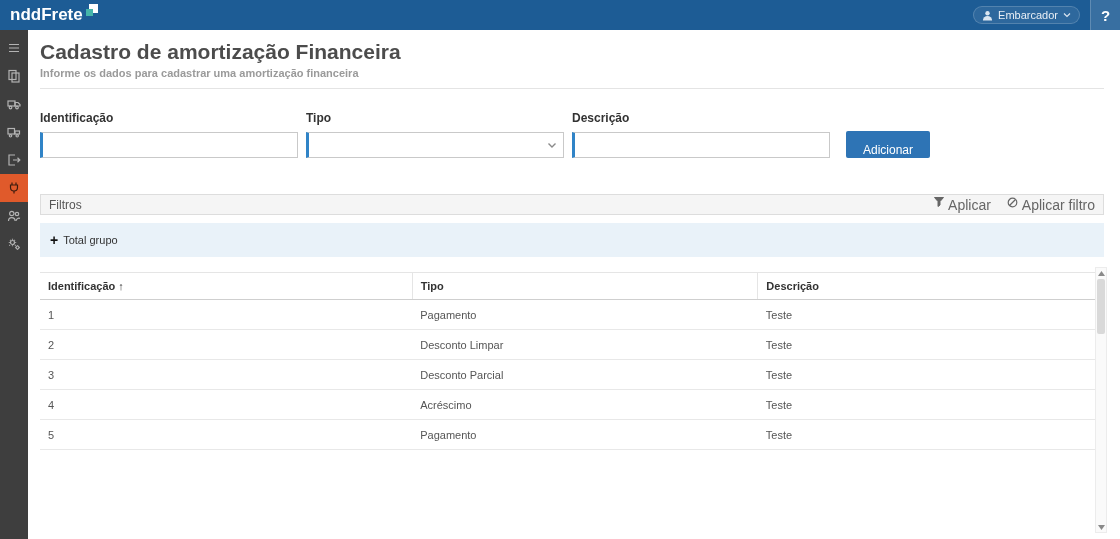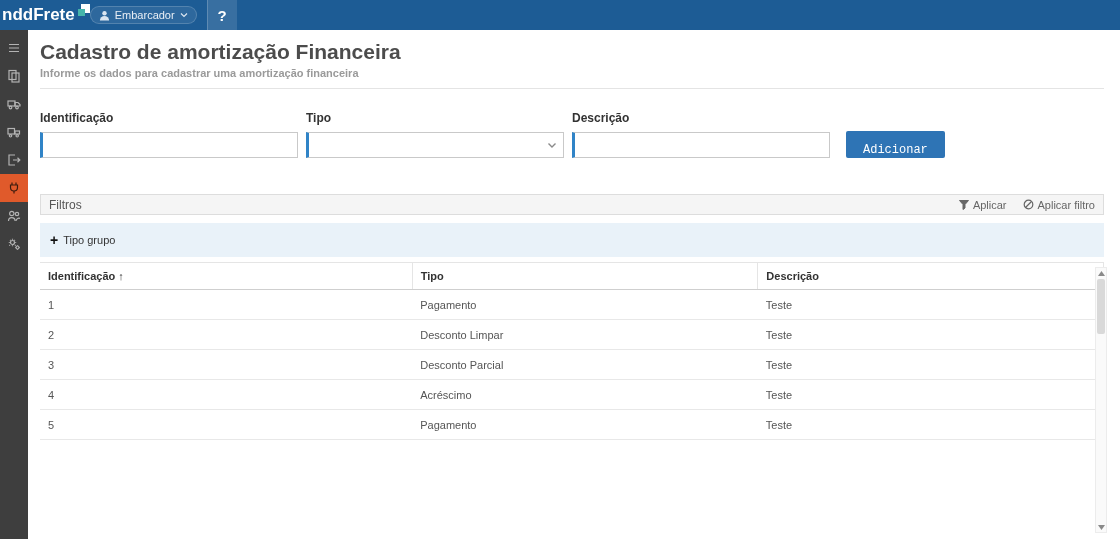--- a/index.html
+++ b/index.html
@@ -8,21 +8,21 @@
     font-family:"Liberation Sans", sans-serif;
     background:#ffffff;
     position:relative;
     overflow:hidden;
     color:#555;
   }
   
   .topbar {
     position:absolute; top:0; left:0; width:1120px; height:30px;
     background:#1d5c95; display:flex; align-items:center;
-    padding-left:2px; z-index:5;
+    justify-content:space-between; padding-left:10px; z-index:5;
   }
   .brand { display:flex; align-items:flex-start; gap:3px; color:#fff;
            font-size:17px; font-weight:bold; line-height:26px; }
   .brand-icon { position:relative; width:12px; height:12px; margin-top:2px; }
   .brand-icon .sq1 { position:absolute; right:0; top:0; width:9px; height:9px; background:#ffffff; }
   .brand-icon .sq2 { position:absolute; left:0; bottom:0; width:7px; height:7px; background:#45b5aa; }
   .topbar-right { display:flex; align-items:center; height:30px; }
   .user-menu {
     display:flex; align-items:center; gap:5px; cursor:pointer;
     background:rgba(255,255,255,.08); border:1px solid rgba(255,255,255,.18);
@@ -62,40 +62,40 @@
     width:100%; height:26px; background:#fff;
     border:1px solid #c9c9c9; border-left:3px solid #3084c7;
     font-size:12px; color:#333; padding:0 6px;
     font-family:"Liberation Sans", sans-serif;
   }
   .select { display:flex; align-items:center; justify-content:space-between; cursor:pointer; }
   .select svg { stroke:#8a8a8a; fill:none; stroke-width:1.4; }
   .btn-primary {
     height:27px; padding:12px 17px; margin-left:8px;
     background:#2e74b5; color:#fff; border:none; border-radius:2px;
-    font-size:12px; cursor:pointer; font-family:Liberation Mono, monospace;
+    font-size:12px; cursor:pointer; font-family:Liberation Sans, sans-serif;
   }
   
   .filters-bar {
     margin-top:36px; height:21px; background:#f5f5f5;
     border:1px solid #dddddd; display:flex; align-items:center;
     justify-content:space-between; padding:0 8px;
   }
   .filters-title { font-size:12px; color:#555; }
   .filters-actions { display:flex; align-items:center; gap:16px; }
-  .filter-action { display:flex; align-items:center; gap:4px; font-size:11px; color:#666; cursor:pointer; }
+  .filter-action { display:flex; align-items:flex-start; gap:4px; font-size:14px; color:#666; cursor:pointer; }
   .filter-action svg { fill:#666; stroke:#666; }
   .group-band {
     margin-top:8px; background:#e9f2f9; padding:10px 10px; height:34px;
     display:flex; align-items:center;
   }
   .new-group { display:flex; align-items:center; gap:5px; cursor:pointer; font-size:11px; color:#333; }
   .new-group .plus { font-weight:bold; font-size:14px; color:#111; line-height:11px; }
   
-  table { width:100%; border-collapse:collapse; margin-top:5px; border-top:1px solid #e5e5e5; }
+  table { width:100%; border-collapse:collapse; margin-top:15px; border-top:1px solid #e5e5e5; }
   thead th {
     text-align:left; font-size:11px; color:#333; font-weight:bold;
     padding:7px 8px; border-bottom:1px solid #cfcfcf;
     border-right:1px solid #e5e5e5; cursor:pointer; background:#fff;
   }
   thead th:nth-child(1) { width:35%; }
   thead th:nth-child(2) { width:32.5%; }
   thead th .sort { font-weight:normal; margin-left:3px; color:#333; }
   tbody td {
     font-size:11px; color:#555; padding:0 8px; height:30px;
@@ -240,21 +240,21 @@
             <path d="M2.5 8.5l6-6" stroke-width="1.2"></path>
           </svg>
         <span>Aplicar filtro</span>
       </span>
     </div>
   </div>
 
   <div class="group-band">
     <span class="new-group">
       <span class="plus">+</span>
-      <span>Tipo grupo</span>
+      <span>Total grupo</span>
     </span>
   </div>
 
   <table>
     <thead>
       <tr>
         <th>
           <span>Identificação</span><span class="sort">↑</span>
         </th>
         <th>

